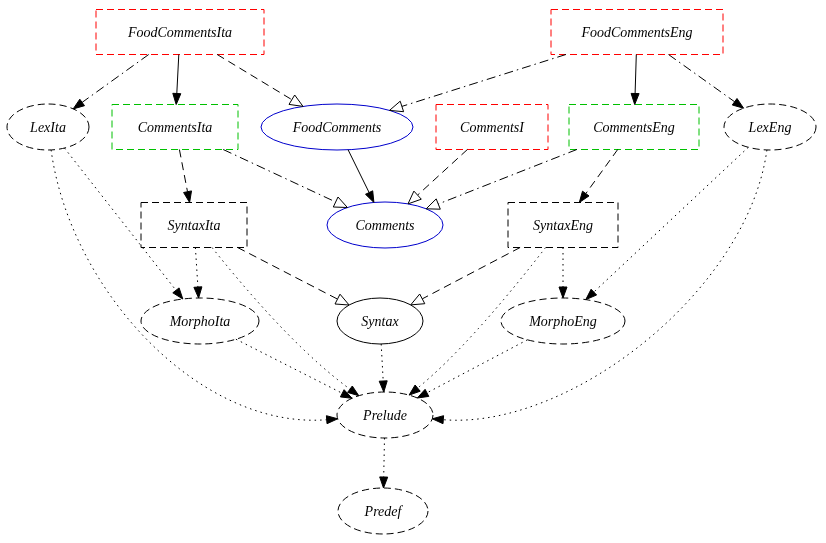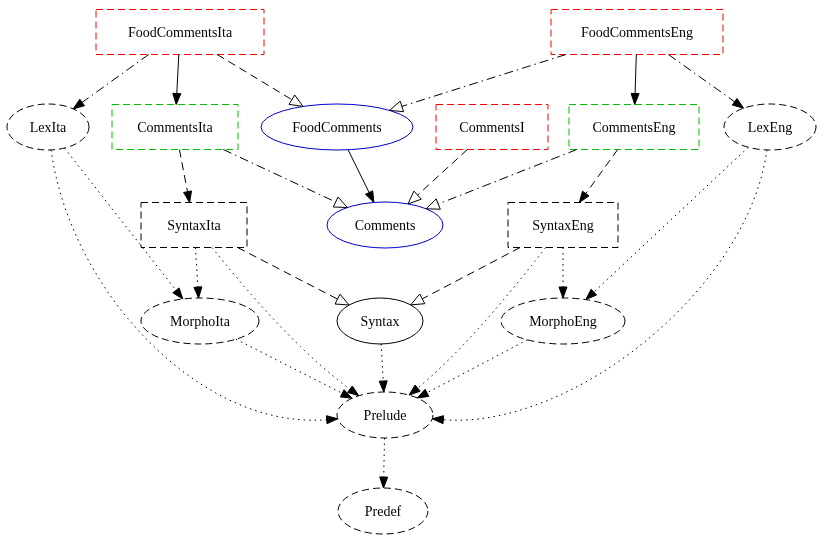--- a/index.html
+++ b/index.html
@@ -1,16 +1,16 @@
 <!DOCTYPE html>
 <html><head>
 <meta charset="utf-8">
 <style>
   html,body{margin:0;padding:0;background:#ffffff;}
-  .stage{position:relative;width:826px;height:543px;background:#ffffff;overflow:hidden;}
+  .stage{position:relative;width:826px;height:543px;background:#ffffff;overflow:hidden;font-style:italic;}
   svg{display:block;}
   .node-label{
     font-family:"Liberation Serif","DejaVu Serif",serif;
     font-size:14px;
     fill:#000000;
   }
 </style>
 </head>
 <body>
 

